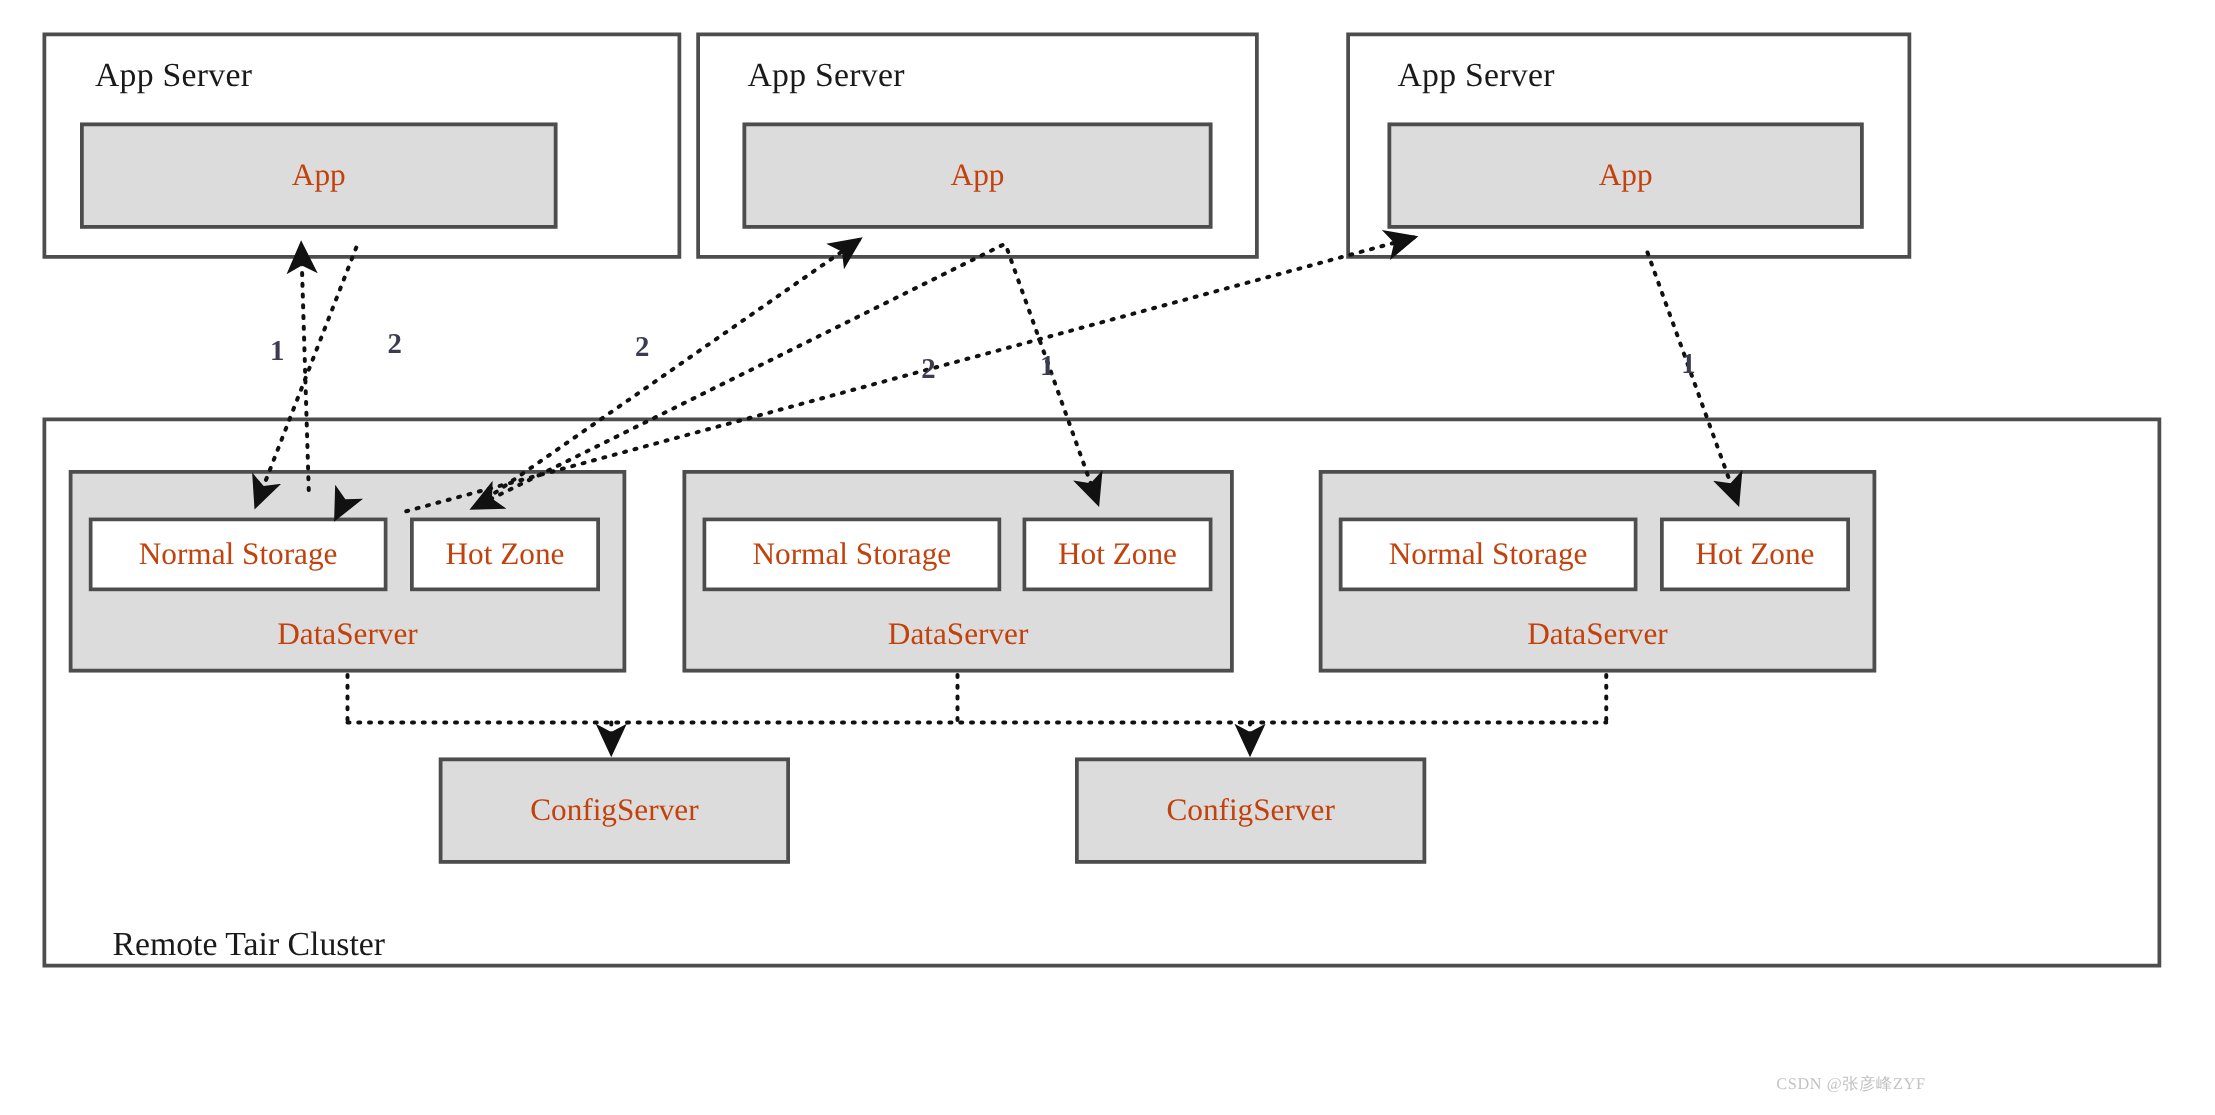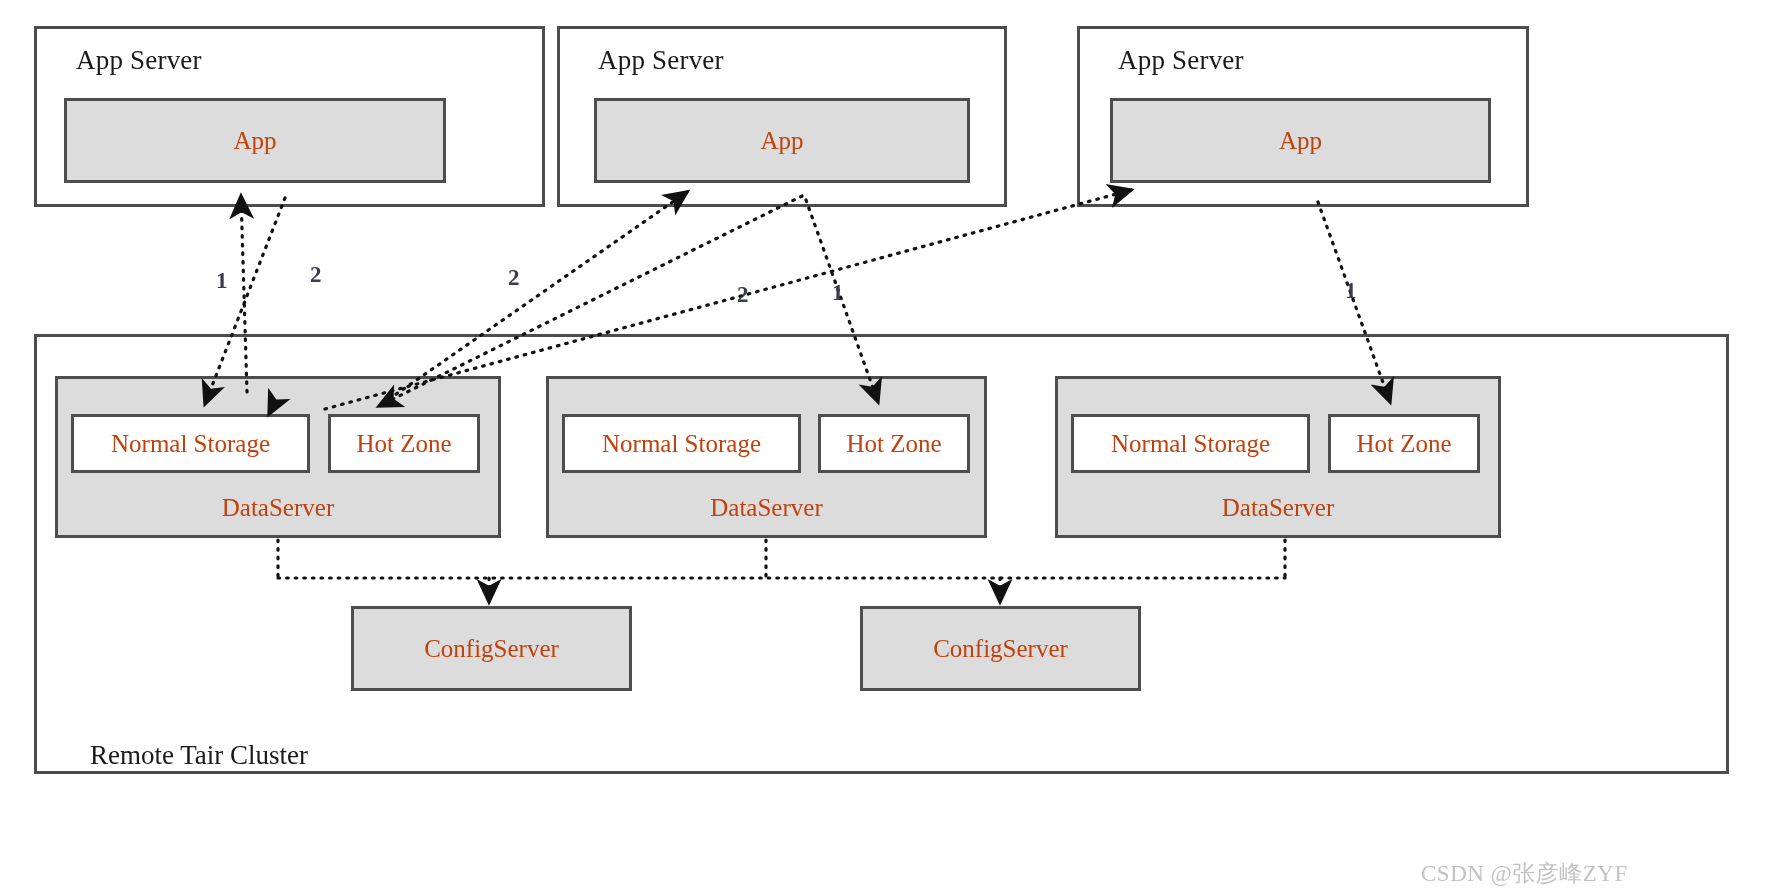--- a/index.html
+++ b/index.html
@@ -57,21 +57,21 @@
   #arrows {
     position: absolute;
     left: 0;
     top: 0;
     width: 1772px;
     height: 892px;
     pointer-events: none;
   }
   .watermark {
     position: absolute;
-    font-size: 23px;
+    font-size: 13px;
     color: #c2c2c2;
     white-space: nowrap;
     letter-spacing: 0.5px;
   }
 </style>
 </head>
 <body>
 
 <div id="canvas">
 

